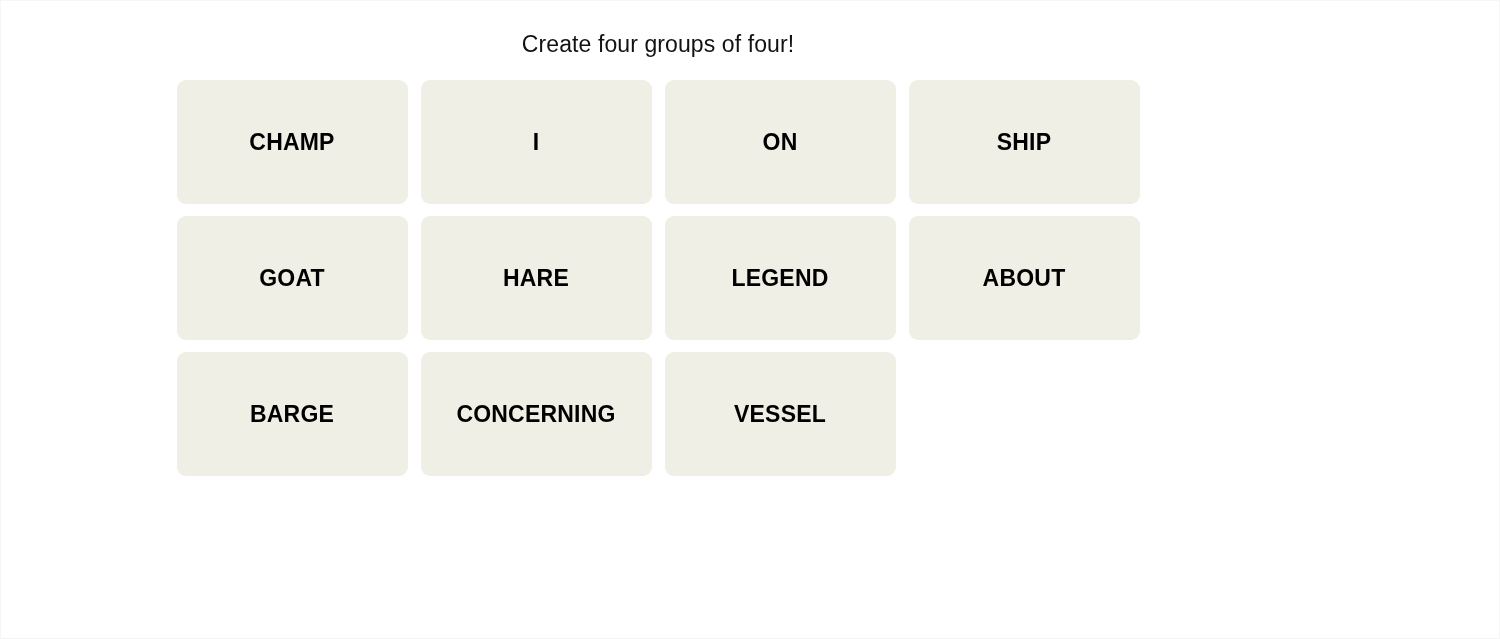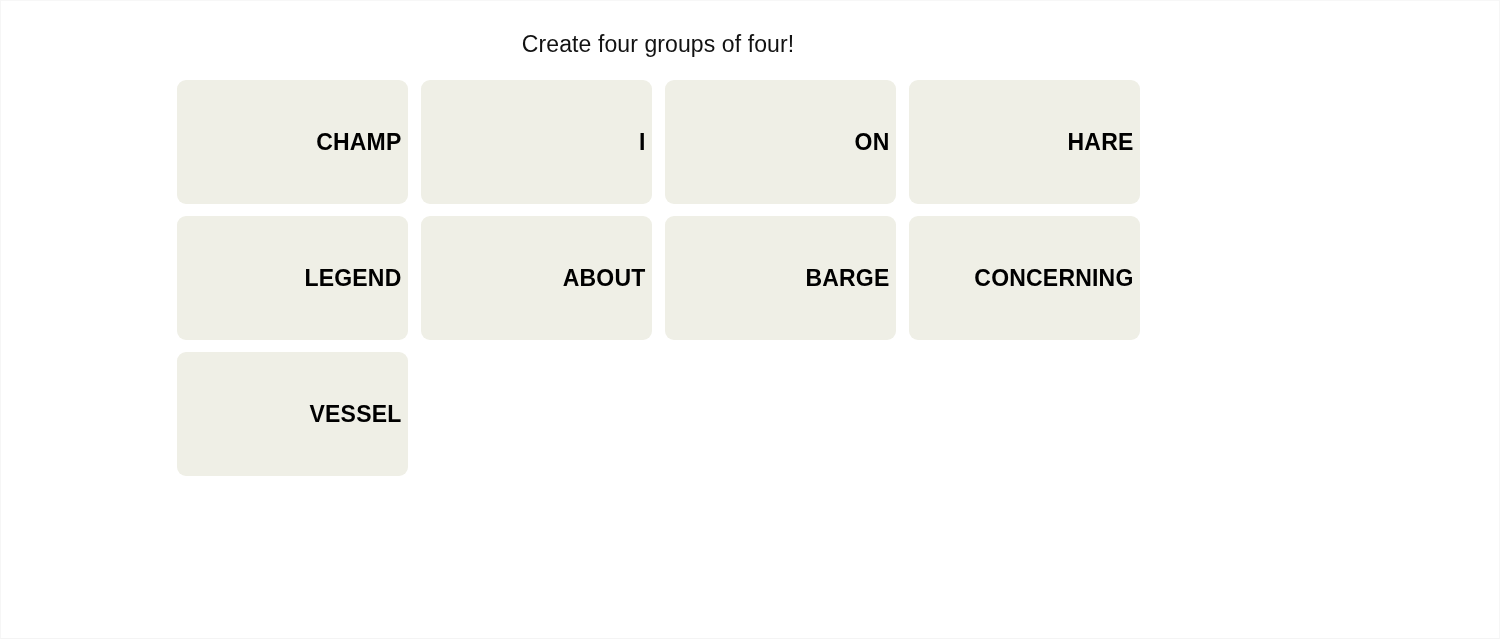--- a/index.html
+++ b/index.html
@@ -59,21 +59,21 @@
     column-gap: 13px;
     row-gap: 12px;
   }
 
   .tile {
     background: #efefe6;
     border: none;
     border-radius: 9px;
     display: flex;
     align-items: center;
-    justify-content: flex-end;
+    justify-content: center;
     padding: 12px 6px;
     cursor: pointer;
     -webkit-font-smoothing: antialiased;
   }
 
   .tile-label {
     font-family: "Liberation Sans", sans-serif;
     font-size: 23px;
     font-weight: bold;
     line-height: 1;
@@ -99,24 +99,30 @@
       </button>
 
       <button class="tile">
         <span class="tile-label">I</span>
       </button>
 
       <button class="tile">
         <span class="tile-label">ON</span>
       </button>
 
+      <button class="tile">
+        <span class="tile-label">SHIP</span>
+      </button>
 
 
 
 
+      <button class="tile">
+        <span class="tile-label">GOAT</span>
+      </button>
 
       <button class="tile">
         <span class="tile-label">HARE</span>
       </button>
 
       <button class="tile">
         <span class="tile-label">LEGEND</span>
       </button>
 
       <button class="tile">

